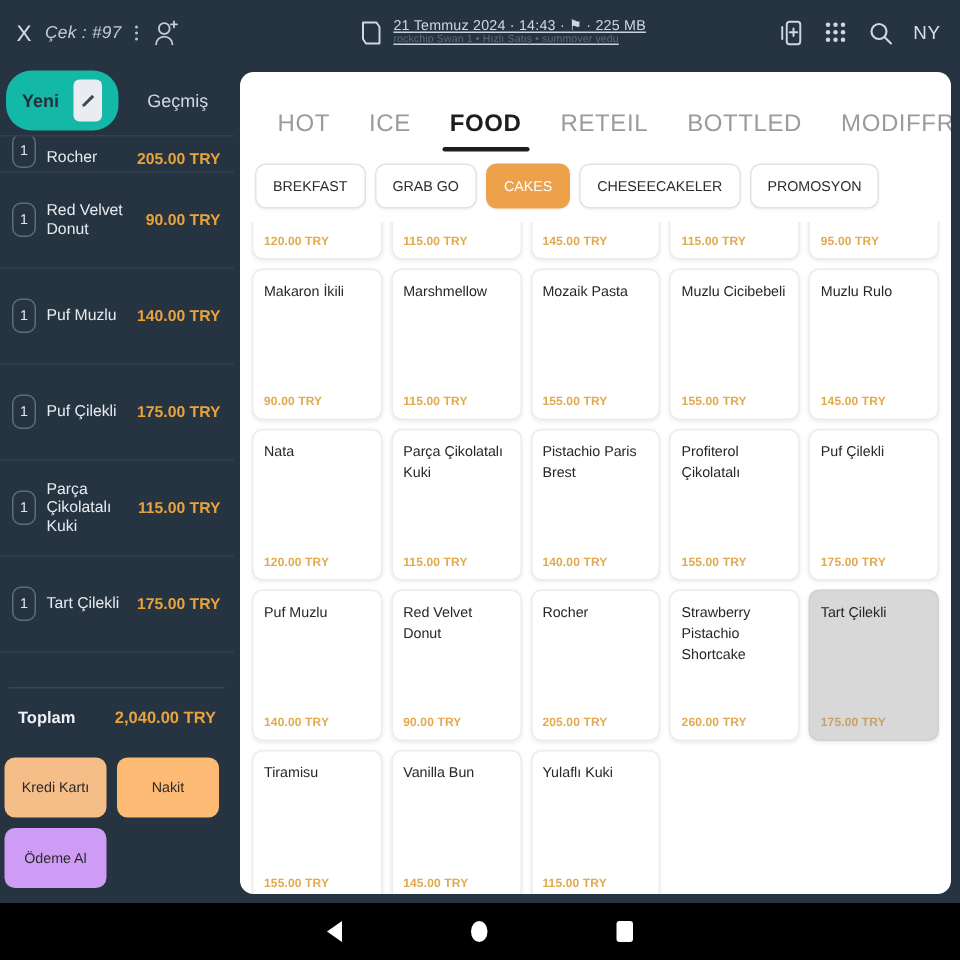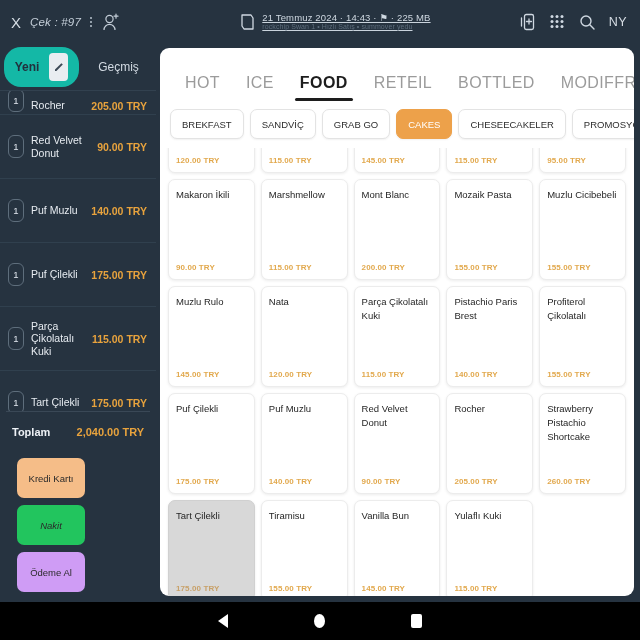--- a/index.html
+++ b/index.html
@@ -88,30 +88,30 @@
     white-space: nowrap;
   }
   .totals {
     height: 40px; margin: 0 6px; border-top: 1px solid #3a4856;
     display: flex; align-items: center; justify-content: space-between;
     padding: 0 6px;
   }
   .tot-label { font-size: 11px; color: #eef2f6; font-weight: 700; }
   .tot-val { font-size: 11px; color: #e8a33d; font-weight: 700; }
   .paybtns {
-    padding: 7px 7px 10px 17px;
-    display: flex; flex-wrap: wrap; gap: 7px; flex-direction: column;
+    padding: 7px 7px 10px 3px;
+    display: flex; flex-wrap: wrap; gap: 7px;
   }
   .pbtn {
     width: 68px; height: 40px; border-radius: 7px;
     display: flex; align-items: center; justify-content: center;
     font-size: 9.5px; color: #2a2a2a;
   }
   .pb-credit { background: #f5bd88; }
-  .pb-cash   { background: #22c55e; font-style: italic; }
+  .pb-cash   { background: #fdba74; }
   .pb-take   { background: #cf9cf5; }
 
   
   #main {
     position: absolute; left: 156px; top: 44px;
     width: 484px; height: 558px;
     background: #263340;
     padding: 4px 6px 6px 4px;
   }
   .panel {
@@ -313,21 +313,20 @@
         <div class="cattab">HOT</div>
         <div class="cattab">ICE</div>
         <div class="cattab active">FOOD</div>
         <div class="cattab">RETEIL</div>
         <div class="cattab">BOTTLED</div>
         <div class="cattab">MODIFFRES</div>
       </div>
 
       <div class="subchips">
         <div class="chip">BREKFAST</div>
-        <div class="chip">SANDVİÇ</div>
         <div class="chip">GRAB GO</div>
         <div class="chip active">CAKES</div>
         <div class="chip">CHESEECAKELER</div>
         <div class="chip">PROMOSYON</div>
       </div>
 
       <div class="gridwrap">
         <div class="grid" id="product-grid">
             <div class="card">
               <div class="card-name"></div>
@@ -349,24 +348,20 @@
               <div class="card-name"></div>
               <div class="card-price">95.00 TRY</div>
             </div>
             <div class="card">
               <div class="card-name">Makaron İkili</div>
               <div class="card-price">90.00 TRY</div>
             </div>
             <div class="card">
               <div class="card-name">Marshmellow</div>
               <div class="card-price">115.00 TRY</div>
-            </div>
-            <div class="card">
-              <div class="card-name">Mont Blanc</div>
-              <div class="card-price">200.00 TRY</div>
             </div>
             <div class="card">
               <div class="card-name">Mozaik Pasta</div>
               <div class="card-price">155.00 TRY</div>
             </div>
             <div class="card">
               <div class="card-name">Muzlu Cicibebeli</div>
               <div class="card-price">155.00 TRY</div>
             </div>
             <div class="card">

